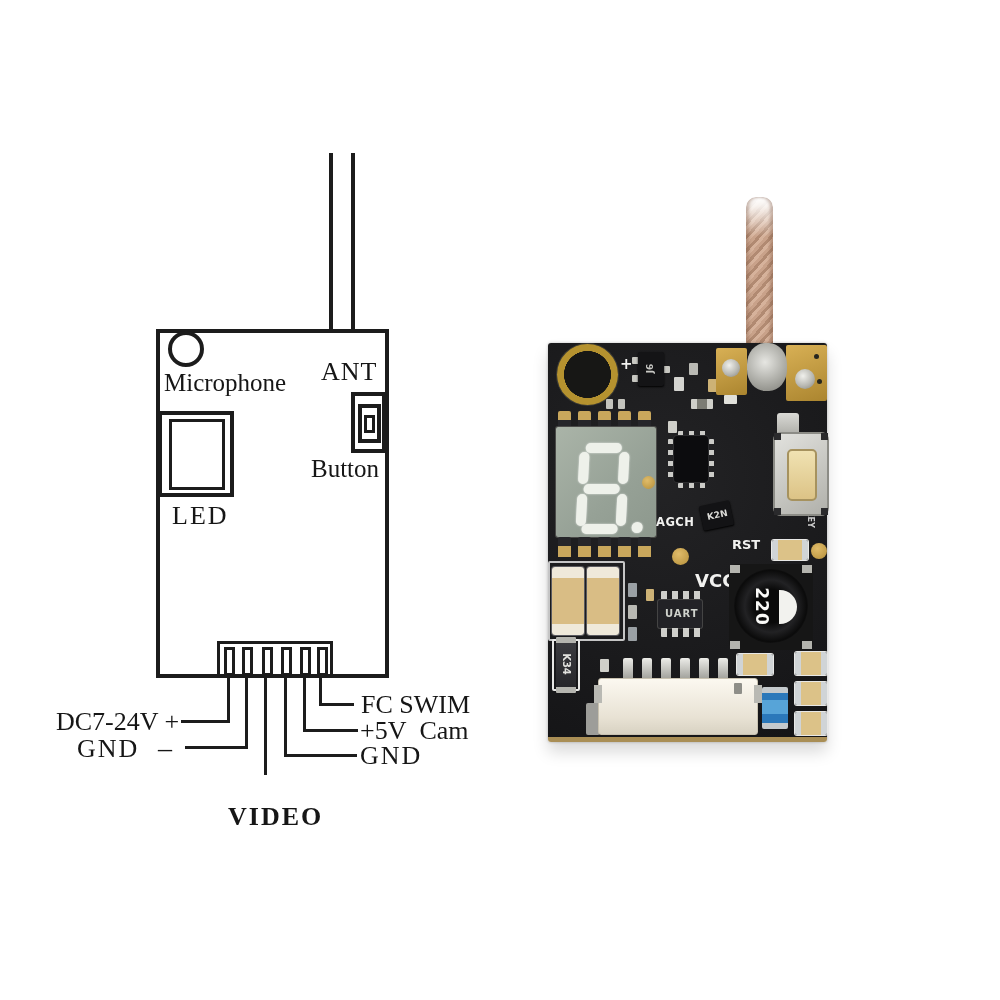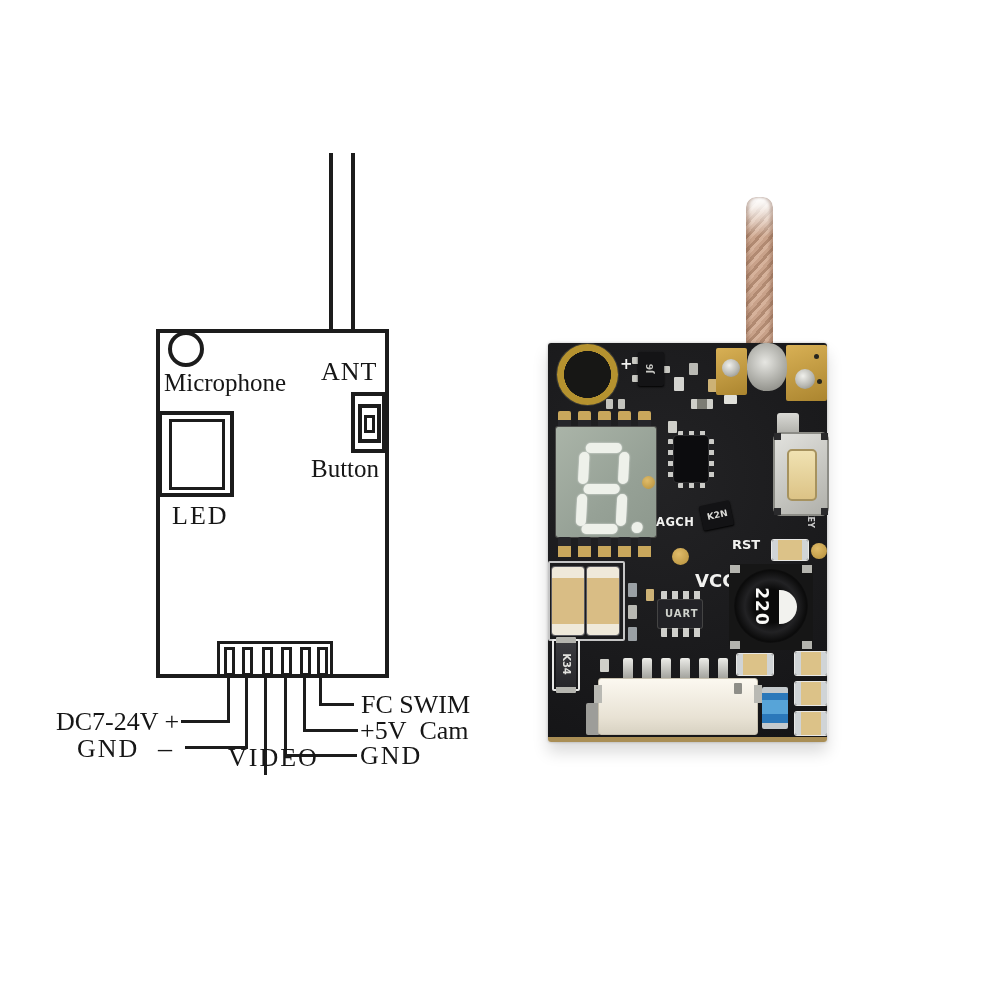--- a/index.html
+++ b/index.html
@@ -80,21 +80,21 @@
     <div class="line" style="left:284px;top:675px;width:3px;height:82px;"></div>
     <div class="line" style="left:284px;top:754px;width:73px;height:3px;"></div>
     <div class="line" style="left:303px;top:675px;width:3px;height:57px;"></div>
     <div class="line" style="left:303px;top:729px;width:55px;height:3px;"></div>
     <div class="line" style="left:319px;top:675px;width:3px;height:31px;"></div>
     <div class="line" style="left:319px;top:703px;width:35px;height:3px;"></div>
 
     <span class="slabel" style="left:56px;top:709px;">DC7-24V +</span>
     <span class="slabel" style="left:77px;top:736px;letter-spacing:2px;">GND</span>
     <span class="slabel" style="left:158px;top:734px;font-size:28px;">–</span>
-    <span class="slabel" style="left:228px;top:745px;letter-spacing:2px;">VIDEO</span>
+    <span class="slabel" style="left:228px;top:804px;letter-spacing:2px;font-weight:bold;">VIDEO</span>
     <span class="slabel" style="left:361px;top:692px;">FC SWIM</span>
     <span class="slabel" style="left:360px;top:718px;word-spacing:7px;">+5V Cam</span>
     <span class="slabel" style="left:360px;top:743px;letter-spacing:2px;">GND</span>
   </section>
 
   <section class="photo-sec">
 
     <div class="antenna"></div>
 
     <div class="board">

